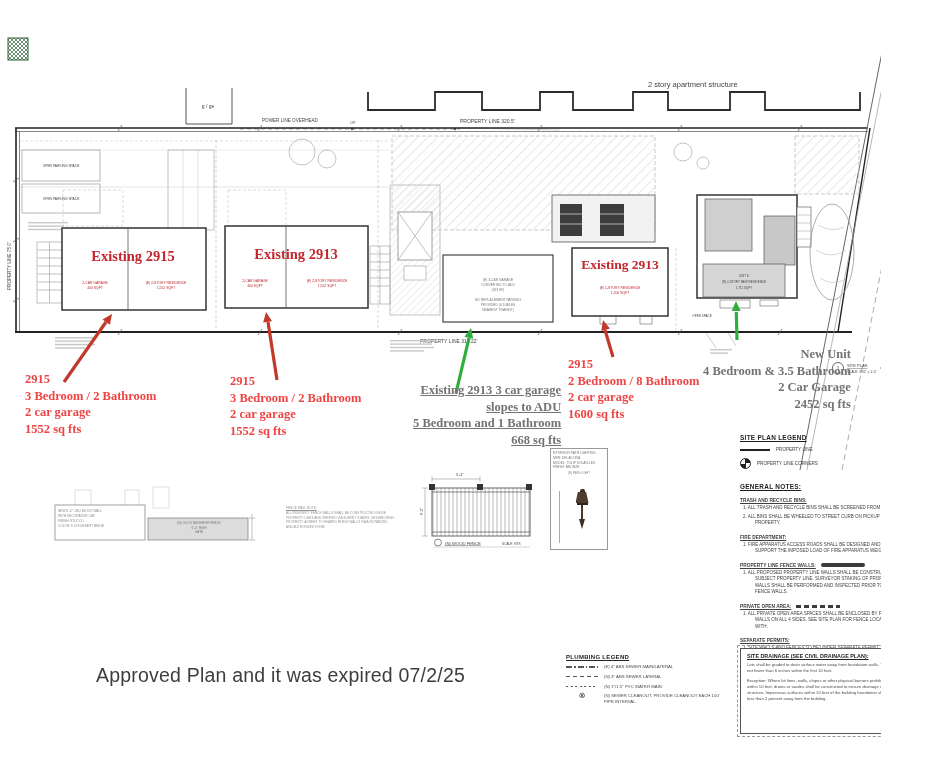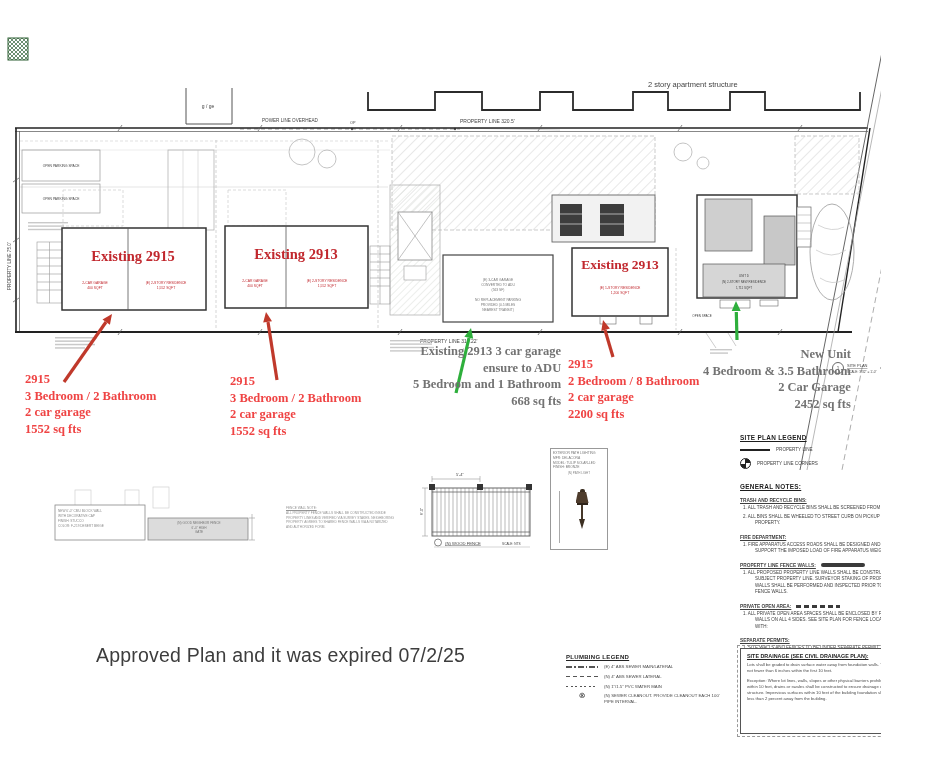--- a/index.html
+++ b/index.html
@@ -41,21 +41,21 @@
   .plumb{left:566px;top:654px;width:172px;color:#4a4a4a;}
   .pl-title{font-size:6px;font-weight:bold;text-decoration:underline;color:#222;letter-spacing:.3px;}
   .pl-row{display:flex;align-items:flex-start;gap:6px;font-size:4.3px;margin-top:4px;line-height:1.35;}
   .pl-sym{width:32px;flex:0 0 auto;margin-top:2px;height:1.5px;}
   .pl-sym.s1{background:repeating-linear-gradient(90deg,#555 0 6px,transparent 6px 8px,#555 8px 9.5px,transparent 9.5px 11.5px);}
   .pl-sym.s2{background:repeating-linear-gradient(90deg,#555 0 4px,transparent 4px 7px);}
   .pl-sym.s3{background:repeating-linear-gradient(90deg,#555 0 2px,transparent 2px 4.5px);}
   .pl-co{width:32px;flex:0 0 auto;font-size:8px;line-height:6px;color:#333;text-align:center;height:auto;}
 
   
-  .approved{left:96px;top:644px;font-size:19.5px;color:#3d3d3d;letter-spacing:.2px;}
+  .approved{left:96px;top:664px;font-size:19.5px;color:#3d3d3d;letter-spacing:.2px;}
 
   
   .cmu{left:58px;top:509px;width:88px;font-size:3.2px;line-height:1.55;color:#8a8a8a;}
   .gnf{left:152px;top:521px;width:94px;font-size:3.1px;line-height:1.5;color:#777;text-align:center;}
   .fence-note{left:286px;top:506px;width:108px;font-size:3.2px;line-height:1.5;color:#949494;}
   .light-box{left:550px;top:448px;width:58px;height:102px;border:.8px solid #999;box-sizing:border-box;
     padding:2px 2px;font-size:3.3px;line-height:1.45;color:#777;}
   .lamp{position:absolute;left:24px;top:40px;width:14px;text-align:center;}
   .lamp-cap{width:5px;height:3px;background:#3a2d20;border-radius:2px 2px 0 0;margin:0 auto;}
   .lamp-head{width:13px;height:11px;margin:0 auto;background:#4e3c2c;clip-path:polygon(18% 0,82% 0,100% 100%,0 100%);}
@@ -362,31 +362,31 @@
   <div>3 Bedroom / 2 Bathroom</div>
   <div>2 car garage</div>
   <div>1552 sq fts</div>
 </div>
 <div class="abs ann red" style="left:230px;top:373px;">
   <div>2915</div>
   <div>3 Bedroom / 2 Bathroom</div>
   <div>2 car garage</div>
   <div>1552 sq fts</div>
 </div>
-<div class="abs ann green" style="left:413px;top:343px;">
+<div class="abs ann green" style="left:413px;top:382px;text-decoration:underline;">
   <div>Existing 2913 3 car garage</div>
-  <div>ensure to ADU</div>
+  <div>slopes to ADU</div>
   <div>5 Bedroom and 1 Bathroom</div>
   <div>668 sq fts</div>
 </div>
 <div class="abs ann red" style="left:568px;top:356px;">
   <div>2915</div>
   <div>2 Bedroom / 8 Bathroom</div>
   <div>2 car garage</div>
-  <div>2200 sq fts</div>
+  <div>1600 sq fts</div>
 </div>
 <div class="abs ann green" style="left:703px;top:346px;">
   <div>New Unit</div>
   <div>4 Bedroom &amp; 3.5 Bathroom</div>
   <div>2 Car Garage</div>
   <div>2452 sq fts</div>
 </div>
 
 <div class="abs cmu">
   <div>NEW 6'-0" CMU BLOCK WALL</div>

